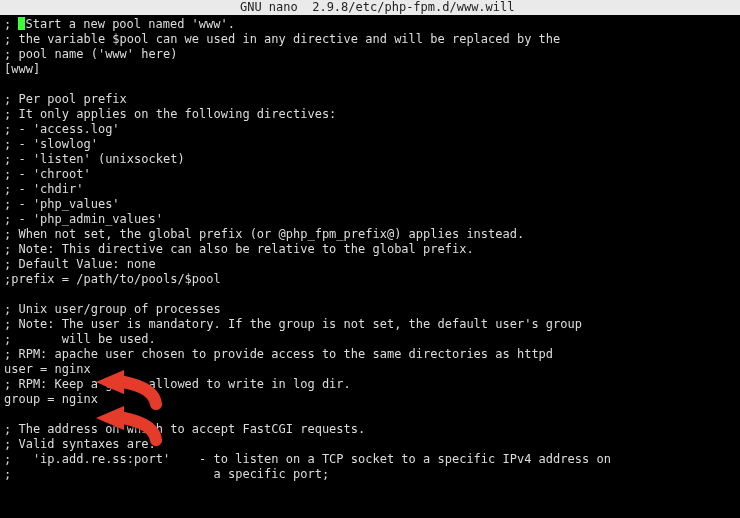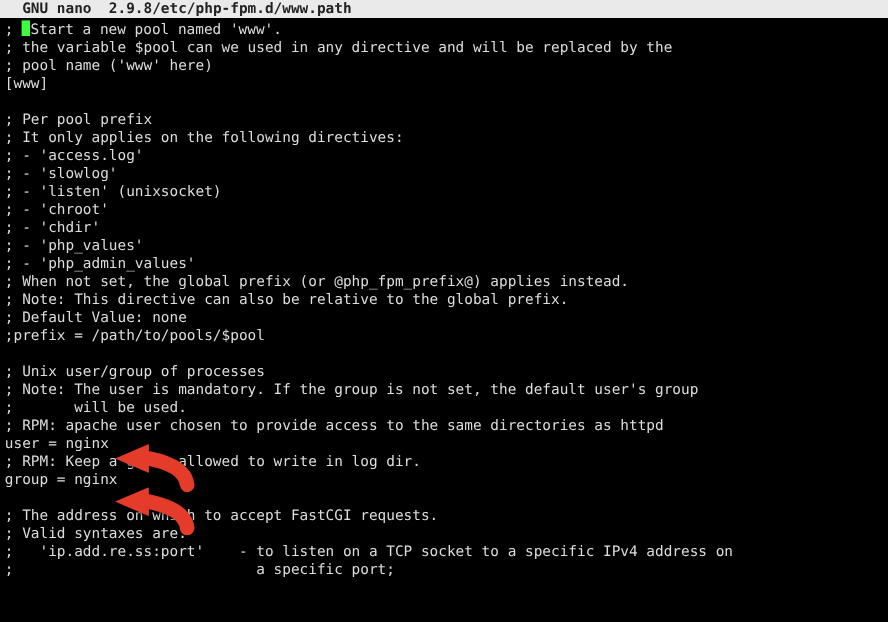--- a/index.html
+++ b/index.html
@@ -20,22 +20,22 @@
     position: relative;
     background: #000;
   }
   .titlebar {
     background: #eaeaea;
     color: #222;
     height: 15px;
     line-height: 15px;
     padding: 0 4px;
     display: flex;
-    justify-content: flex-start;
-    font-weight: bold;
+    justify-content: center;
+    font-weight: normal;
     white-space: pre;
   }
   .body {
     padding: 2px 18px 0 4px;
     white-space: pre;
     color: #ddd;
     position: relative;
   }
   .line { height: 15px; white-space: pre; }
   .cursor {
@@ -49,21 +49,21 @@
     pointer-events: none;
   }
   .arrow svg { display:block; }
 </style>
 </head>
 <body>
 
 <div class="screen">
   <div class="titlebar">
     <span>  GNU nano  2.9.8</span>
-    <span>/etc/php-fpm.d/www.path</span>
+    <span>/etc/php-fpm.d/www.will</span>
   </div>
 
   <div class="body" id="termbody"><div class="line"><span>; </span><span class="cursor"></span><span>Start a new pool named 'www'.</span></div><div class="line">; the variable $pool can we used in any directive and will be replaced by the</div><div class="line">; pool name ('www' here)</div><div class="line">[www]</div><div class="line"></div><div class="line">; Per pool prefix</div><div class="line">; It only applies on the following directives:</div><div class="line">; - 'access.log'</div><div class="line">; - 'slowlog'</div><div class="line">; - 'listen' (unixsocket)</div><div class="line">; - 'chroot'</div><div class="line">; - 'chdir'</div><div class="line">; - 'php_values'</div><div class="line">; - 'php_admin_values'</div><div class="line">; When not set, the global prefix (or @php_fpm_prefix@) applies instead.</div><div class="line">; Note: This directive can also be relative to the global prefix.</div><div class="line">; Default Value: none</div><div class="line">;prefix = /path/to/pools/$pool</div><div class="line"></div><div class="line">; Unix user/group of processes</div><div class="line">; Note: The user is mandatory. If the group is not set, the default user's group</div><div class="line">;       will be used.</div><div class="line">; RPM: apache user chosen to provide access to the same directories as httpd</div><div class="line">user = nginx</div><div class="line">; RPM: Keep a group allowed to write in log dir.</div><div class="line">group = nginx</div><div class="line"></div><div class="line">; The address on which to accept FastCGI requests.</div><div class="line">; Valid syntaxes are:</div><div class="line">;   'ip.add.re.ss:port'    - to listen on a TCP socket to a specific IPv4 address on</div><div class="line">;                            a specific port;</div></div>
 
   <div id="arrows">
       <div class="arrow" style="left: 96px; top: 370px;">
         <svg width="70" height="40" viewBox="0 0 70 40">
     <defs>
       <filter id="ds" x="-20%" y="-20%" width="160%" height="160%">
         <feDropShadow dx="1" dy="2" stdDeviation="1" flood-color="#000" flood-opacity="0.6"></feDropShadow>

